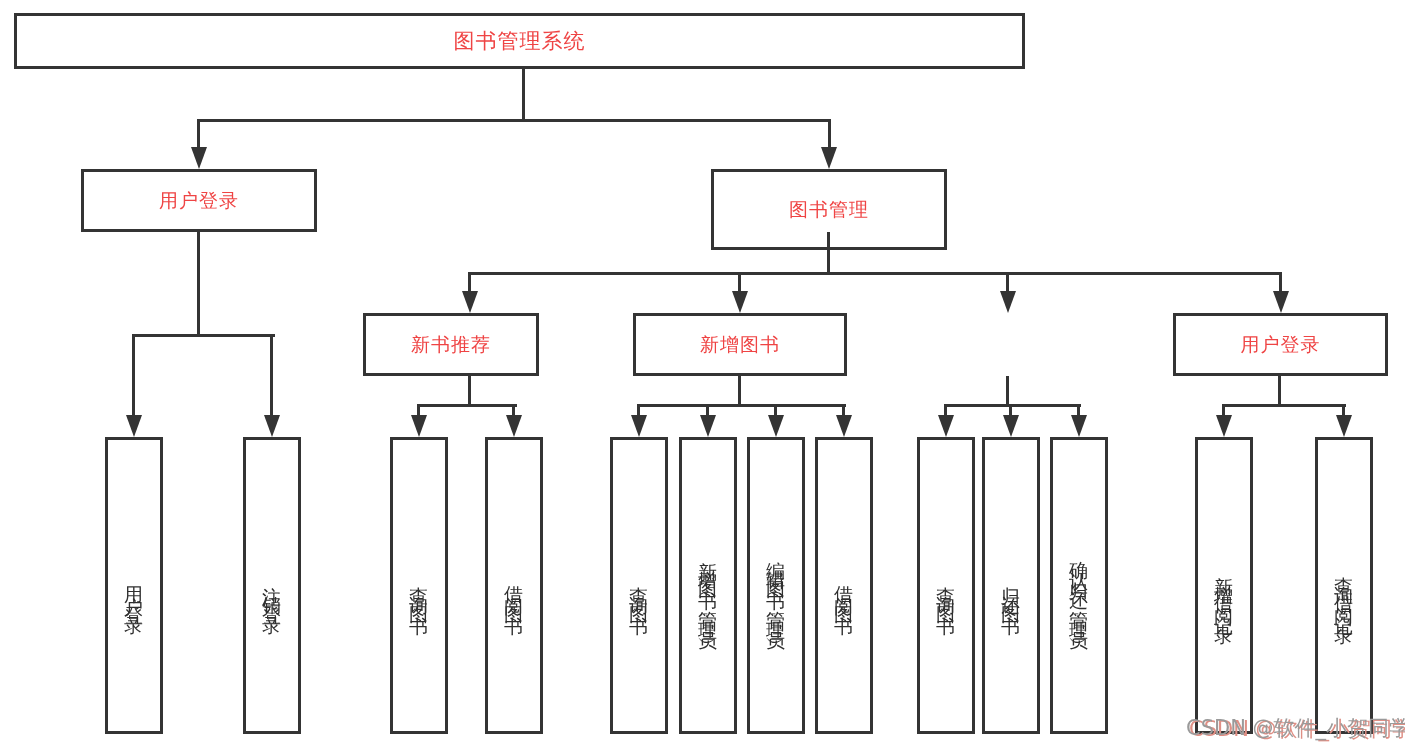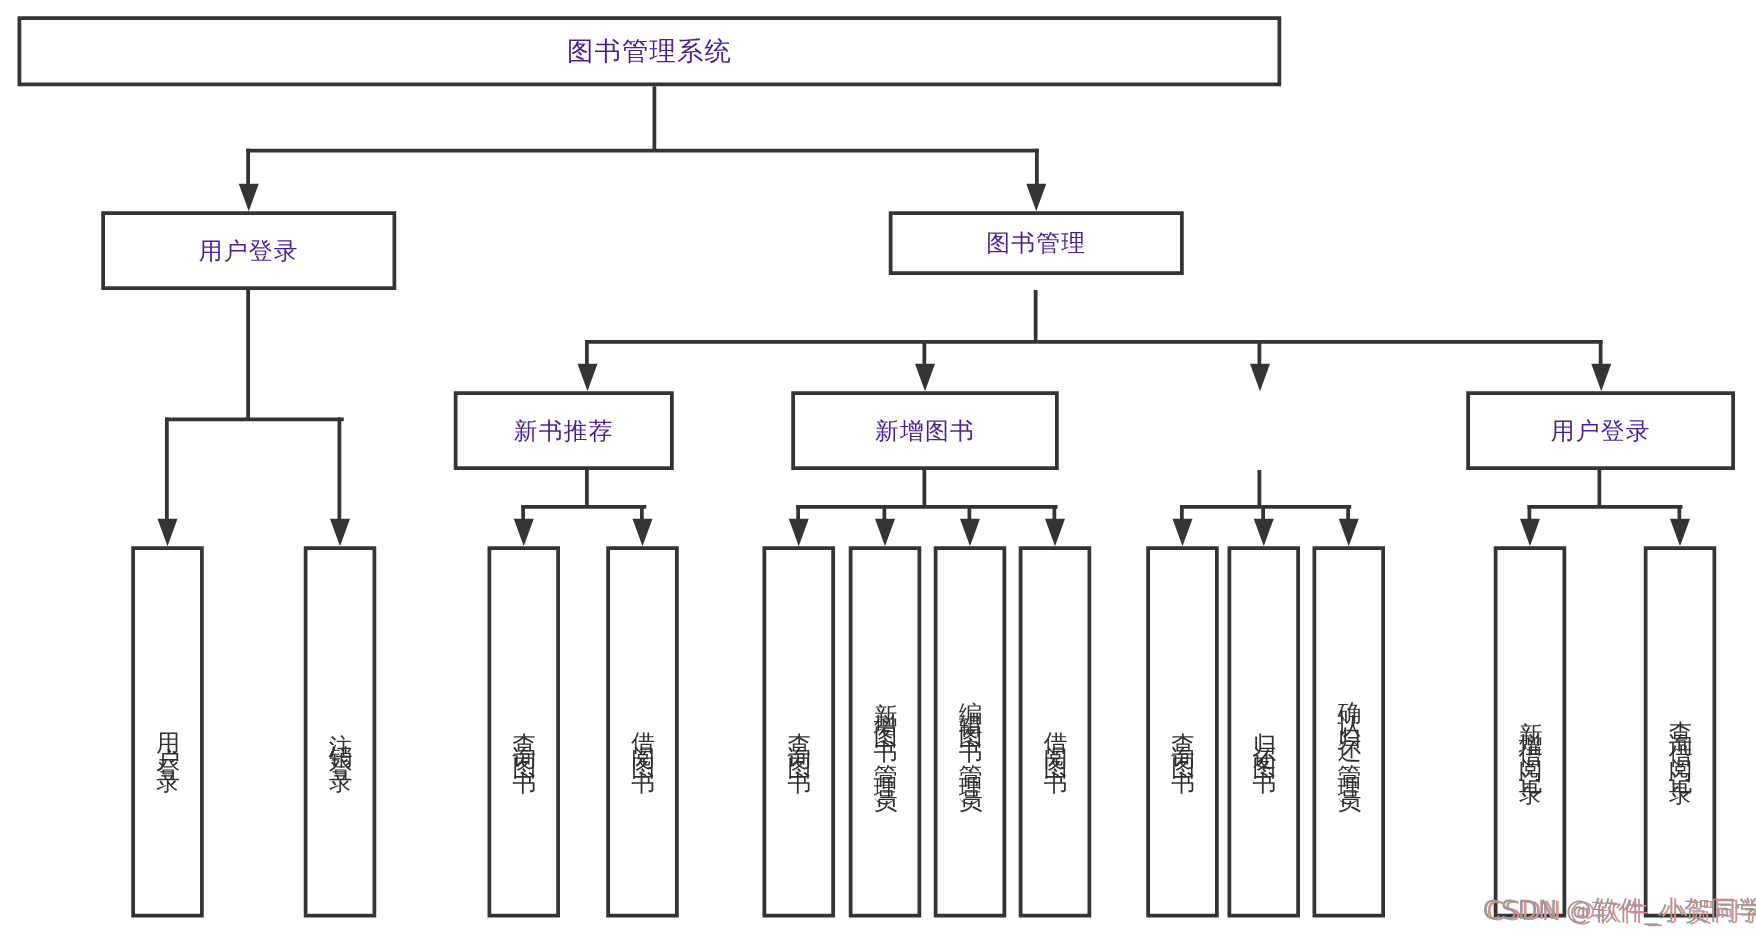--- a/index.html
+++ b/index.html
@@ -14,21 +14,21 @@
   .hbox{
     position:absolute;
     box-sizing:border-box;
     border:3px solid #343434;
     background:#ffffff;
     display:flex;align-items:center;justify-content:center;
   }
   .hbox span{
     font-size:19px;
     letter-spacing:1px;
-    color:#4c1d95;
+    color:#ef4444;
     white-space:nowrap;
   }
   .root-title span{font-size:21px;}
   .vbox{
     position:absolute;
     box-sizing:border-box;
     width:58px;height:297px;
     top:437px;
     border:3px solid #343434;
     background:#ffffff;
@@ -70,21 +70,21 @@
 
 <div class="canvas">
 
   <div class="hbox root-title" style="left:14px;top:13px;width:1011px;height:56px;">
     <span>图书管理系统</span>
   </div>
 
   <div class="hbox" style="left:81px;top:169px;width:236px;height:63px;">
     <span>用户登录</span>
   </div>
-  <div class="hbox" style="left:711px;top:169px;width:236px;height:51px;">
+  <div class="hbox" style="left:711px;top:169px;width:236px;height:81px;">
     <span>图书管理</span>
   </div>
 
   <div class="hbox" style="left:363px;top:313px;width:176px;height:63px;">
     <span>新书推荐</span>
   </div>
   <div class="hbox" style="left:633px;top:313px;width:214px;height:63px;">
     <span>新增图书</span>
   </div>
   <div class="hbox" style="left:1173px;top:313px;width:215px;height:63px;">

